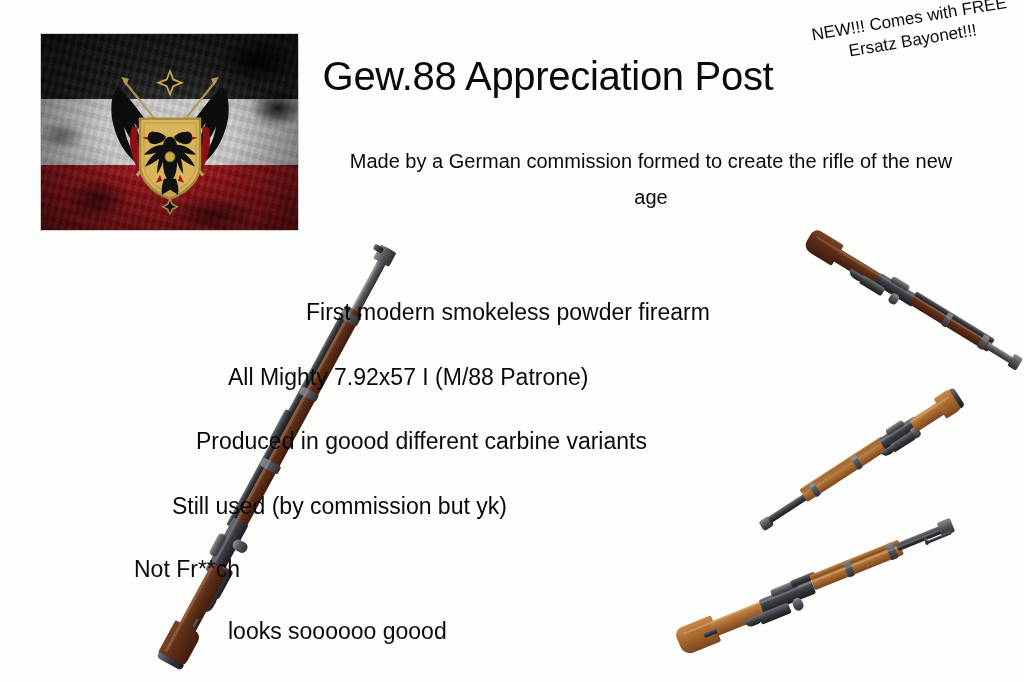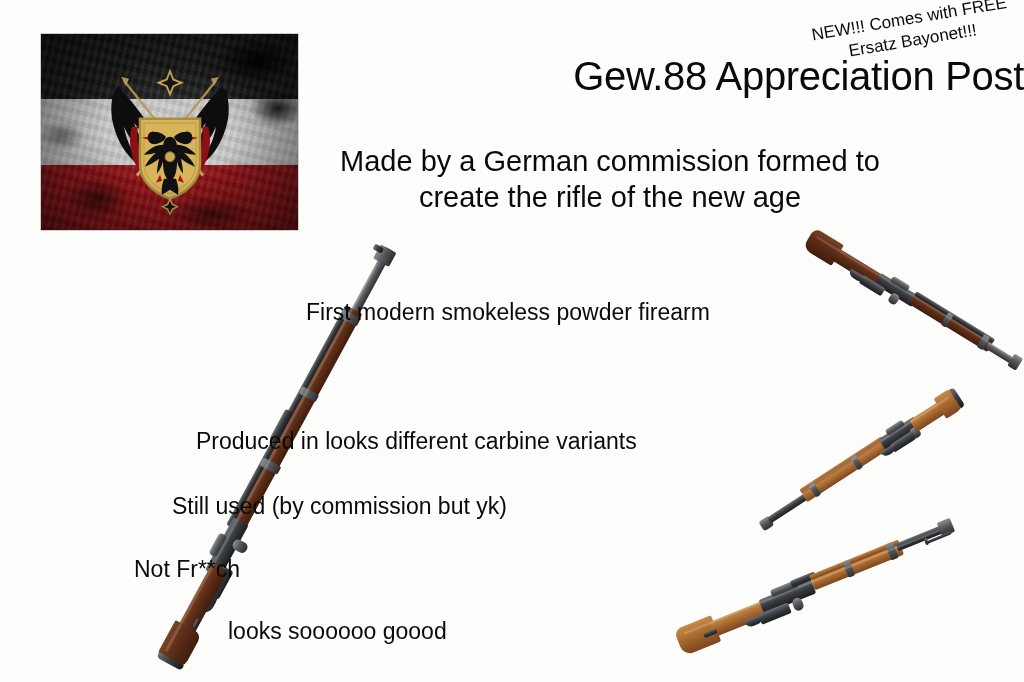--- a/index.html
+++ b/index.html
@@ -66,33 +66,34 @@
     transform: translate(-50%, -47%);
     width: 152px;
     height: 160px;
   }
 
   
   .title {
     position: absolute;
     left: 0; right: 0;
     top: 54px;
-    text-align: right;
+    text-align: center;
     font-size: 40px;
     letter-spacing: -0.3px;
     padding-left: 72px;
   }
   .subtitle {
     position: absolute;
     left: 300px;
     top: 143px;
     width: 620px;
     text-align: center;
-    font-size: 29px;
+    font-size: 20px;
     line-height: 36px;
+    padding-left: 41px;
   }
   .corner-note {
     position: absolute;
     left: 806px;
     top: 8px;
     width: 210px;
     text-align: center;
     font-size: 17px;
     line-height: 22px;
     transform: rotate(-9.5deg);
@@ -342,18 +343,19 @@
     <div class="r-part" style="left:8px; top:9px; width:276px; height:2px; background:rgba(255,255,255,.2);"></div>
   </div>
 
   <div class="corner-note">NEW!!! Comes with FREE Ersatz Bayonet!!!</div>
 
   <div class="title">Gew.88 Appreciation Post</div>
 
   <div class="subtitle">Made by a German commission formed to create the rifle of the new age</div>
 
   <div class="bodyline l1">First modern smokeless powder firearm</div>
-  <div class="bodyline l3">Produced in looks different carbine variants</div>
+  <div class="bodyline l2">All Mighty 7.92x57 I (M/88 Patrone)</div>
+  <div class="bodyline l3">Produced in goood different carbine variants</div>
   <div class="bodyline l4">Still used (by commission but yk)</div>
   <div class="bodyline l5">Not Fr**ch</div>
   <div class="bodyline l6">looks soooooo goood</div>
 
 </div>
 
 </body></html>

